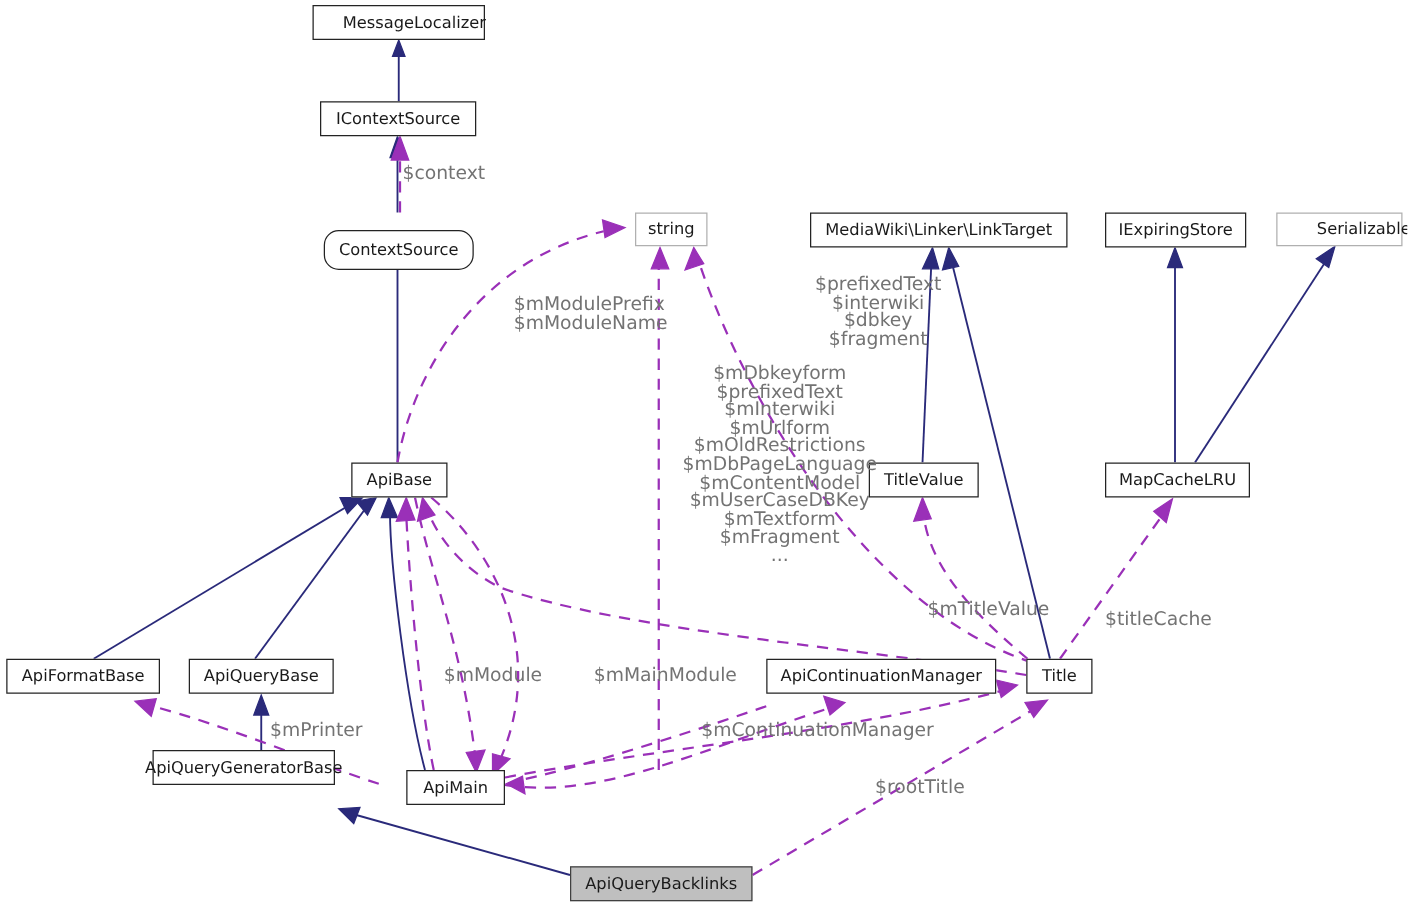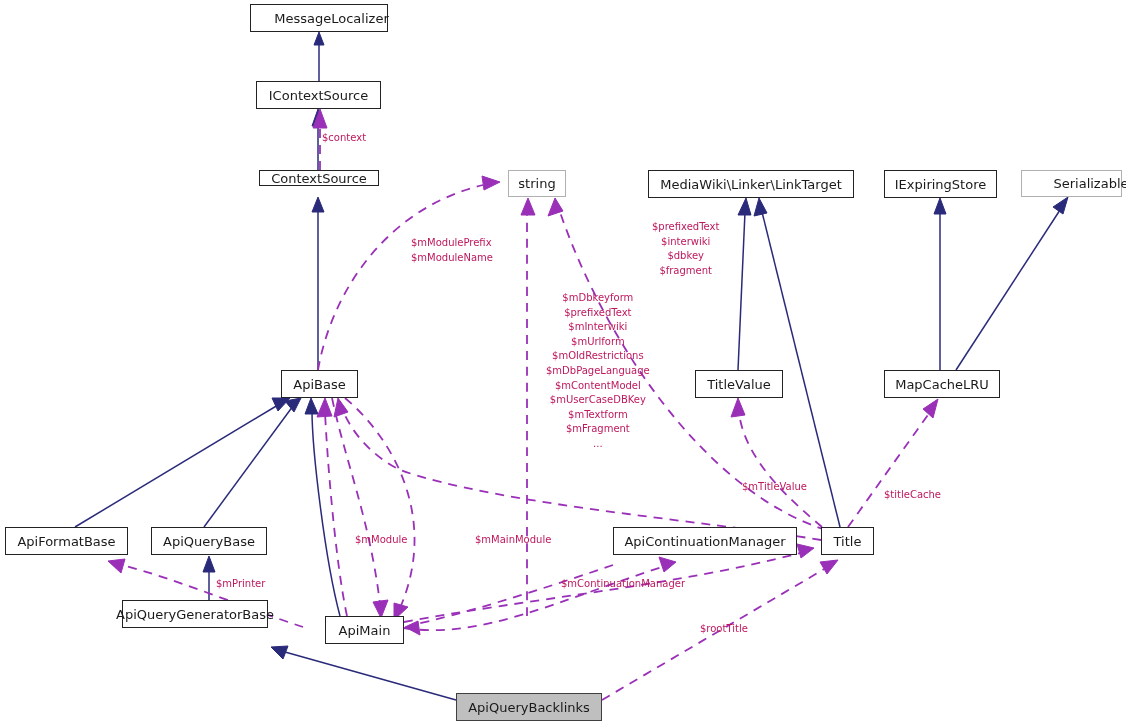--- a/index.html
+++ b/index.html
@@ -43,22 +43,22 @@
   }
   .node.faint {
     border: 1px solid #b0b0b0;
   }
   .node.current {
     background: #bfbfbf;
     border: 1.4px solid #404040;
   }
   .edge-label {
     position: absolute;
-    font-size: 10px;
-    color: #be185d;
+    font-size: 15px;
+    color: #737373;
     line-height: 14.6px;
     white-space: pre;
     text-align: center;
     pointer-events: none;
   }
   .edge-label.left {
     text-align: left;
   }
 </style>
 </head>
@@ -121,21 +121,21 @@
       <path d="M 821,540 C 700,520 500,505 400,470 C 370,455 350,430 342,408" fill="none" stroke="#9a30b8" stroke-width="1.8" stroke-dasharray="9,7"></path>
       <path d="M 338,398 L 334,417 L 348,412 Z" fill="#9a30b8" stroke="#9a30b8" stroke-width="1"></path>
     </svg>
   <div id="node-layer">
       <div class="node strong" style="left: 250px; top: 4px; width: 138px; height: 28px; padding-left: 25px;">
         <span>MessageLocalizer</span>
       </div>
       <div class="node strong" style="left: 256px; top: 81px; width: 125px; height: 28px;">
         <span>IContextSource</span>
       </div>
-      <div class="node strong" style="left: 259px; top: 170px; width: 120px; height: 16px;">
+      <div class="node strong" style="left: 259px; top: 184px; width: 120px; height: 32px; border-radius: 12px;">
         <span>ContextSource</span>
       </div>
       <div class="node faint" style="left: 508px; top: 170px; width: 58px; height: 27px;">
         <span>string</span>
       </div>
       <div class="node strong" style="left: 648px; top: 170px; width: 206px; height: 28px;">
         <span>MediaWiki\Linker\LinkTarget</span>
       </div>
       <div class="node strong" style="left: 884px; top: 170px; width: 113px; height: 28px;">
         <span>IExpiringStore</span>

